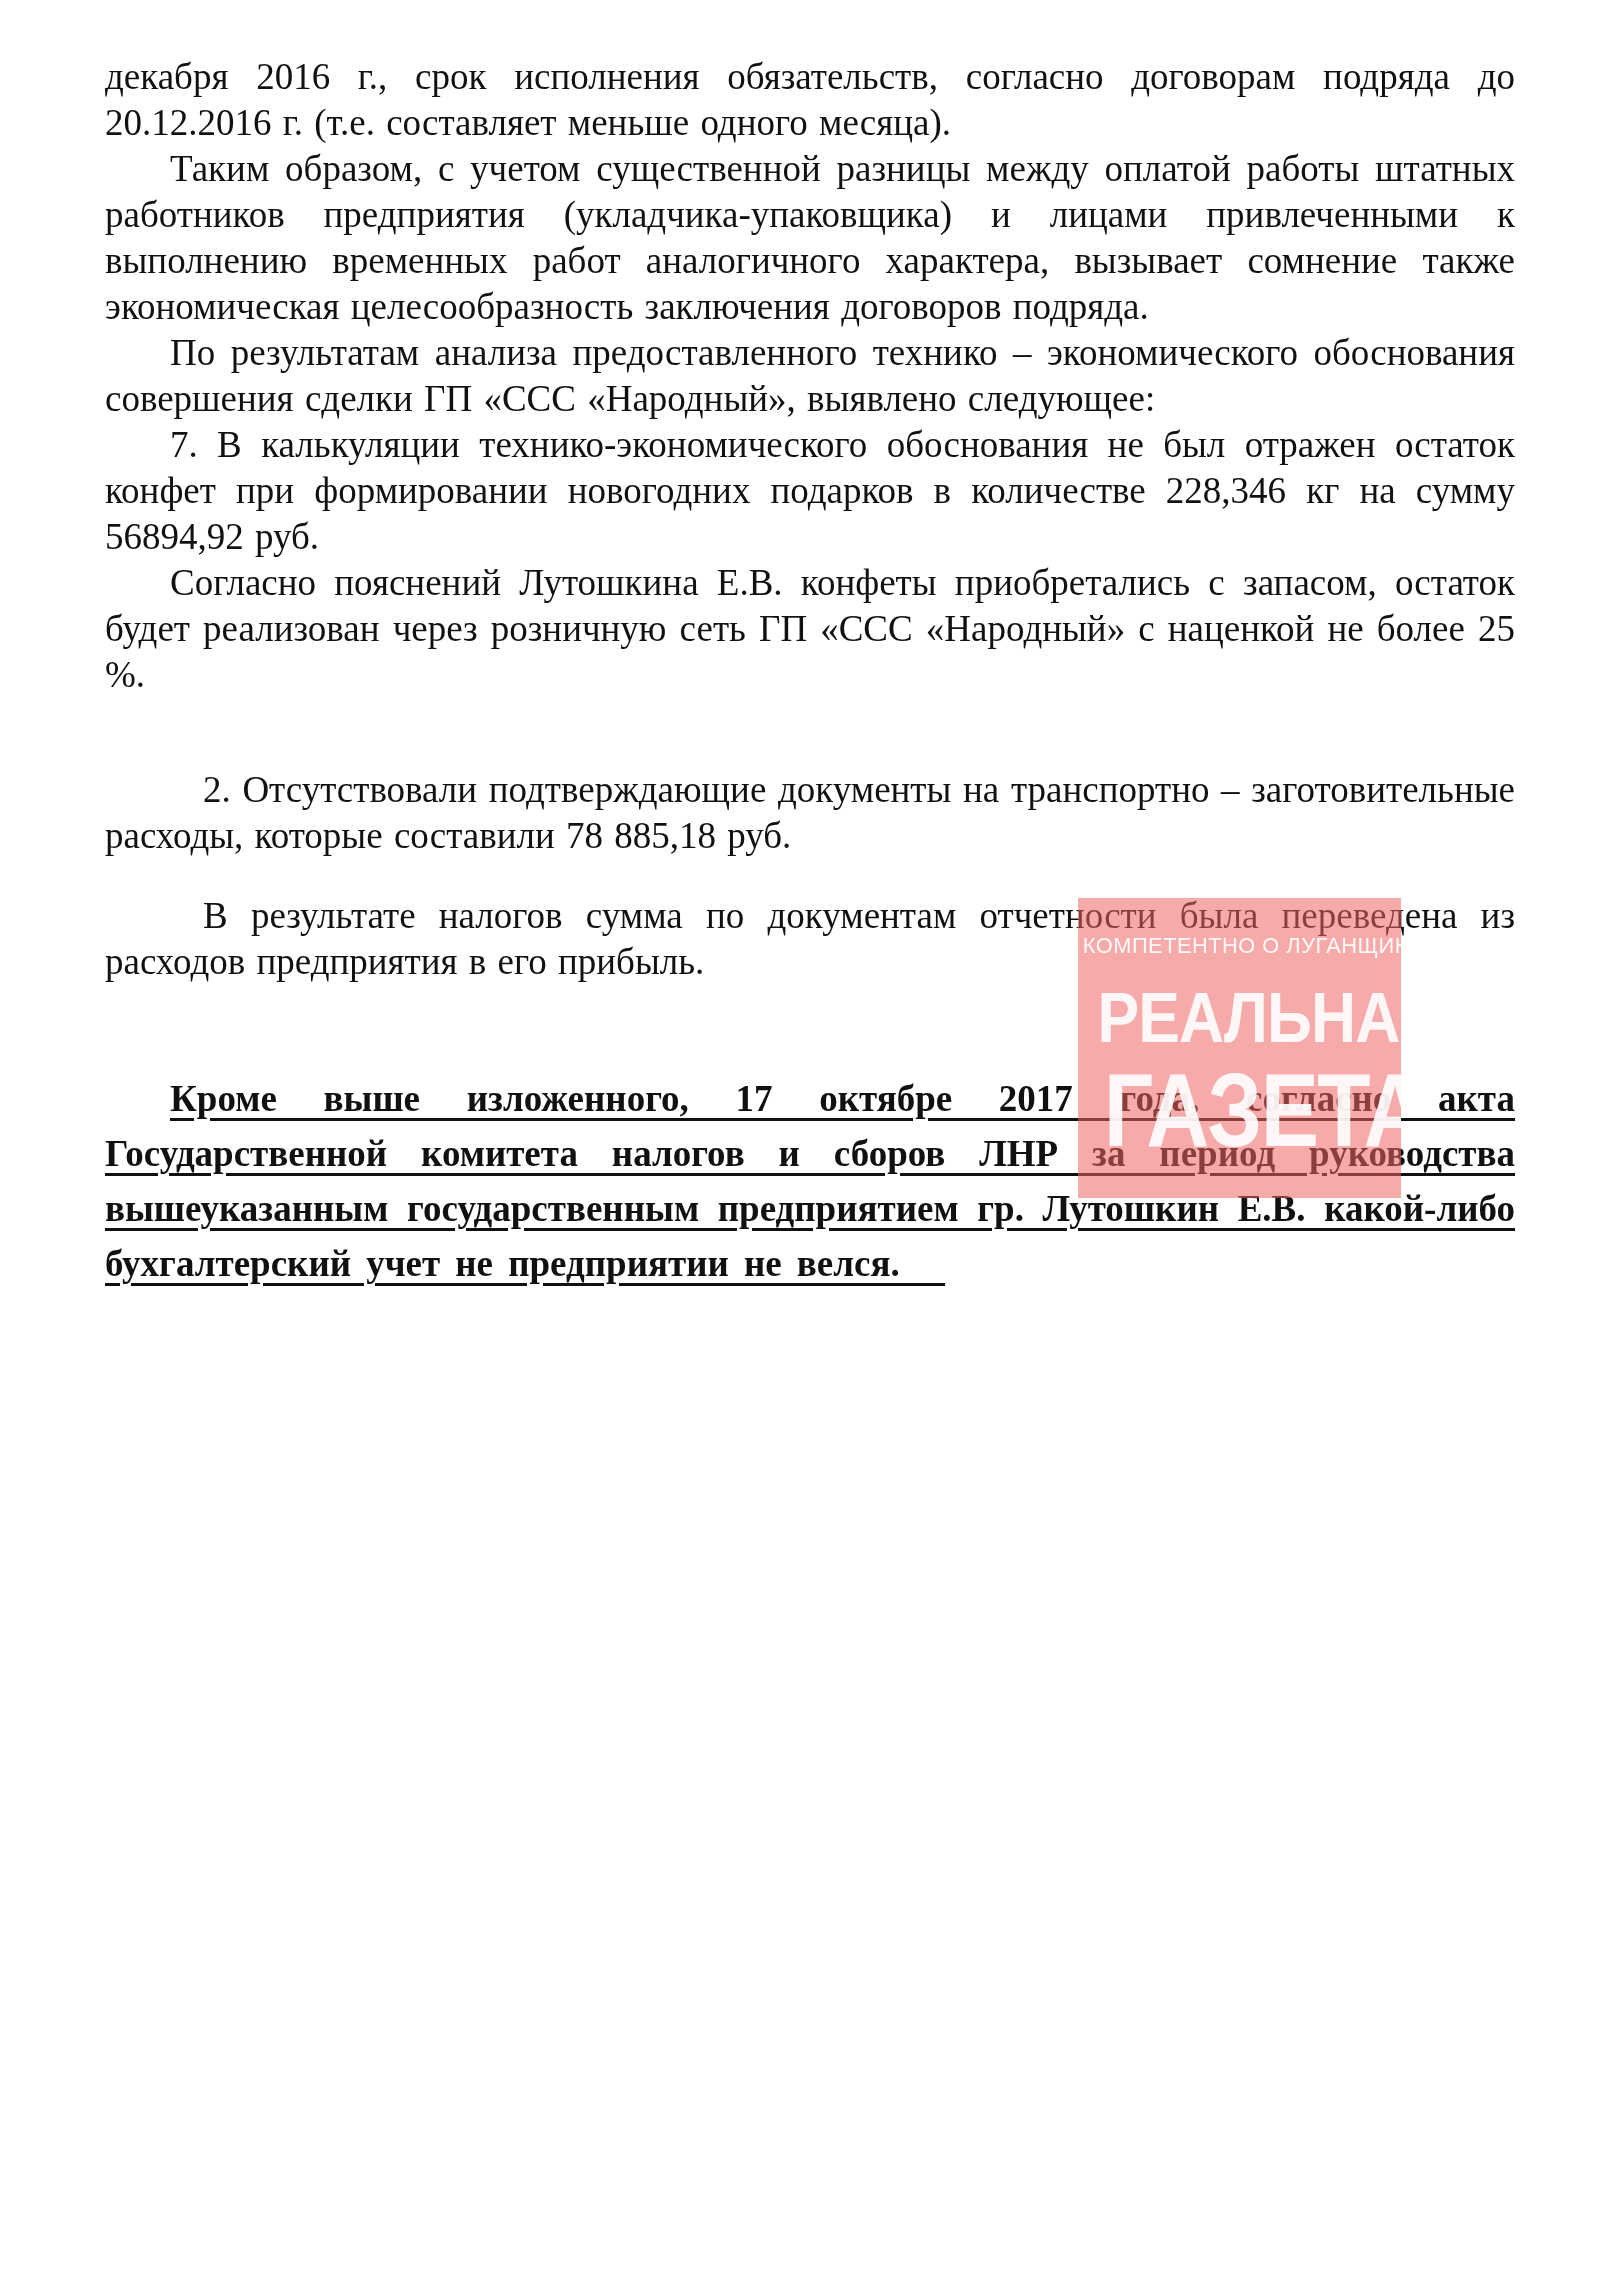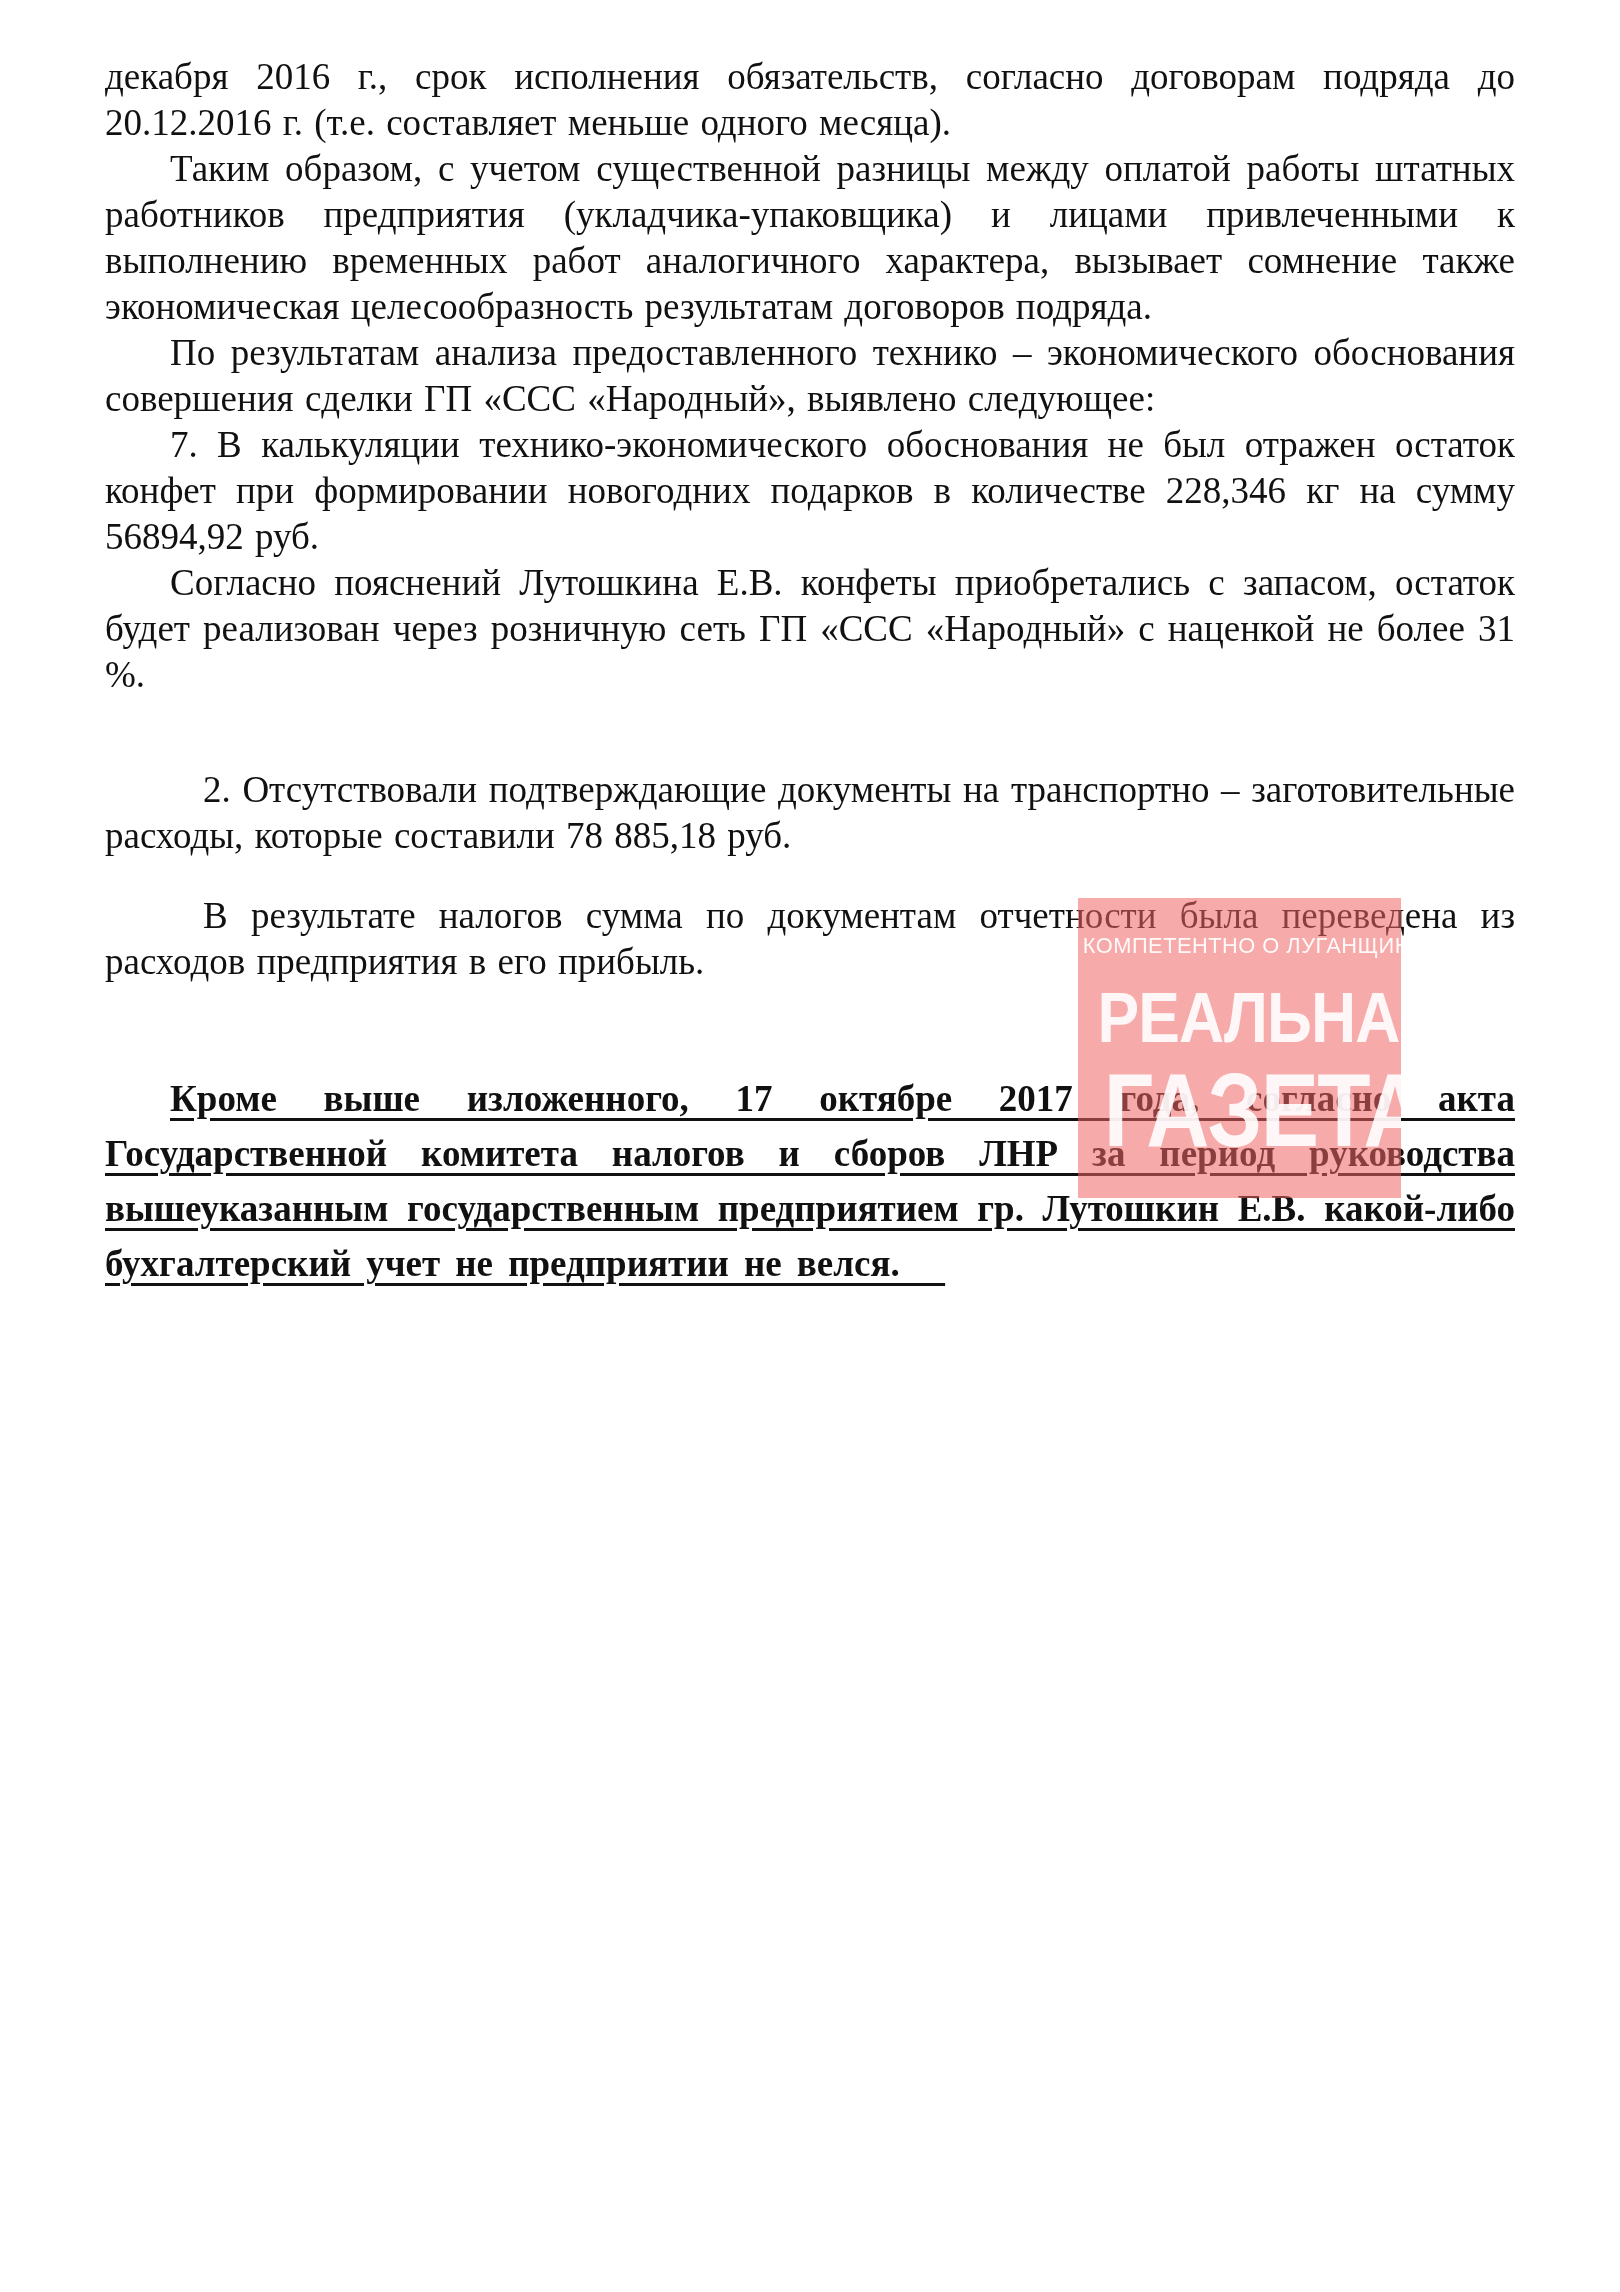--- a/index.html
+++ b/index.html
@@ -75,24 +75,24 @@
     letter-spacing: -2px;
     white-space: nowrap;
   }
 </style>
 </head>
 <body>
 
 <div class="page">
   <div class="content">
     <p class="para no-indent">декабря 2016 г., срок исполнения обязательств, согласно договорам подряда до 20.12.2016 г. (т.е. составляет меньше одного месяца).</p>
-    <p class="para">Таким образом, с учетом существенной разницы между оплатой работы штатных работников предприятия (укладчика-упаковщика) и лицами привлеченными к выполнению временных работ аналогичного характера, вызывает сомнение также экономическая целесообразность результатам договоров подряда.</p>
+    <p class="para">Таким образом, с учетом существенной разницы между оплатой работы штатных работников предприятия (укладчика-упаковщика) и лицами привлеченными к выполнению временных работ аналогичного характера, вызывает сомнение также экономическая целесообразность заключения договоров подряда.</p>
     <p class="para">По результатам анализа предоставленного технико – экономического обоснования совершения сделки ГП «ССС «Народный», выявлено следующее:</p>
     <p class="para">7. В калькуляции технико-экономического обоснования не был отражен остаток конфет при формировании новогодних подарков в количестве 228,346 кг на сумму 56894,92 руб.</p>
-    <p class="para">Согласно пояснений Лутошкина Е.В. конфеты приобретались с запасом, остаток будет реализован через розничную сеть ГП «ССС «Народный» с наценкой  не более 31 %.</p>
+    <p class="para">Согласно пояснений Лутошкина Е.В. конфеты приобретались с запасом, остаток будет реализован через розничную сеть ГП «ССС «Народный» с наценкой  не более 25 %.</p>
     <p class="para indent-lg gap-lg">2. Отсутствовали подтверждающие документы на транспортно – заготовительные расходы, которые составили 78 885,18 руб.</p>
     <p class="para indent-lg gap-sm">В результате налогов сумма по документам отчетности была переведена из расходов предприятия в его прибыль.</p>
     <p class="para bold-underline gap-xl">Кроме выше изложенного, 17 октябре 2017 года, согласно акта Государственной комитета налогов и сборов ЛНР за период руководства вышеуказанным государственным предприятием гр. Лутошкин Е.В. какой-либо бухгалтерский учет не предприятии не велся.&nbsp;&nbsp;&nbsp;</p>
   </div>
 
   <div class="watermark">
     <div class="wm-tagline">КОМПЕТЕНТНО О ЛУГАНЩИНЕ</div>
     <div class="wm-title1">РЕАЛЬНАЯ</div>
     <div class="wm-title2">ГАЗЕТА</div>
   </div>

